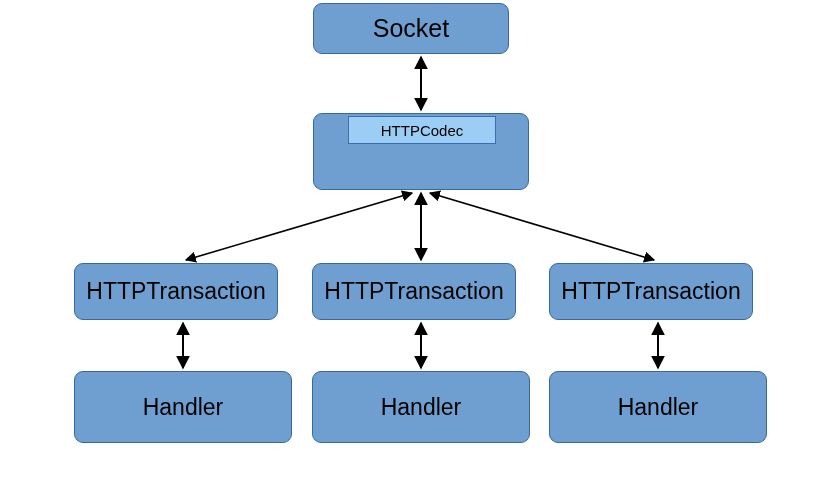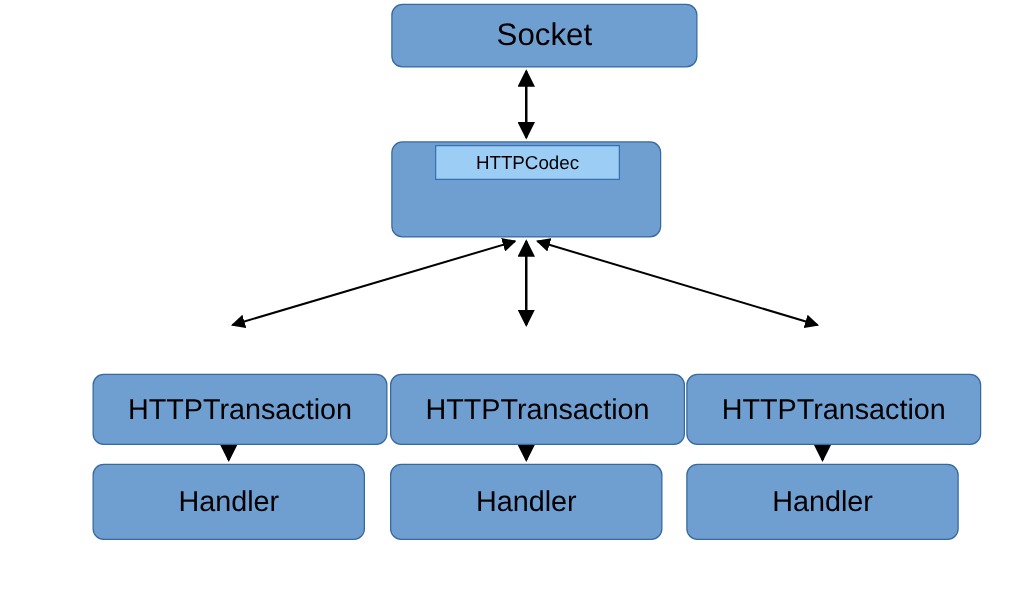--- a/index.html
+++ b/index.html
@@ -32,21 +32,21 @@
     display: flex;
     align-items: center;
     justify-content: center;
     color: #000000;
     z-index: 2;
   }
   .node-label {
     line-height: 1;
     white-space: nowrap;
   }
-  .node-socket { left: 313px; top: 3px; width: 245px; height: 51px; }
+  .node-socket { left: 313px; top: 3px; width: 196px; height: 51px; }
   .node-socket .node-label { font-size: 25px; }
 
   .node-session {
     left: 313px; top: 113px; width: 216px; height: 77px;
     display: block;
     border-radius: 9px;
   }
   .node-session .session-title {
     position: absolute;
     left: 0;
@@ -65,27 +65,27 @@
     box-sizing: border-box;
     background: #9ccdf5;
     border: 1px solid #3b6fb0;
     border-radius: 0;
     display: flex;
     align-items: center;
     justify-content: center;
   }
   .node-codec .node-label { font-size: 15px; }
 
-  .node-transaction { top: 263px; width: 236px; height: 57px; margin-top: 36px; }
+  .node-transaction { top: 263px; width: 204px; height: 57px; }
   .node-transaction .node-label { font-size: 23px; }
   .tx-left   { left: 74px; }
   .tx-middle { left: 312px; }
   .tx-right  { left: 549px; }
 
-  .node-handler { top: 371px; width: 218px; height: 61px; }
+  .node-handler { top: 371px; width: 218px; height: 72px; }
   .node-handler .node-label { font-size: 23px; }
   .hd-left   { left: 74px; }
   .hd-middle { left: 312px; }
   .hd-right  { left: 549px; }
 </style>
 </head>
 <body>
 
 <div id="diagram-canvas">
 

